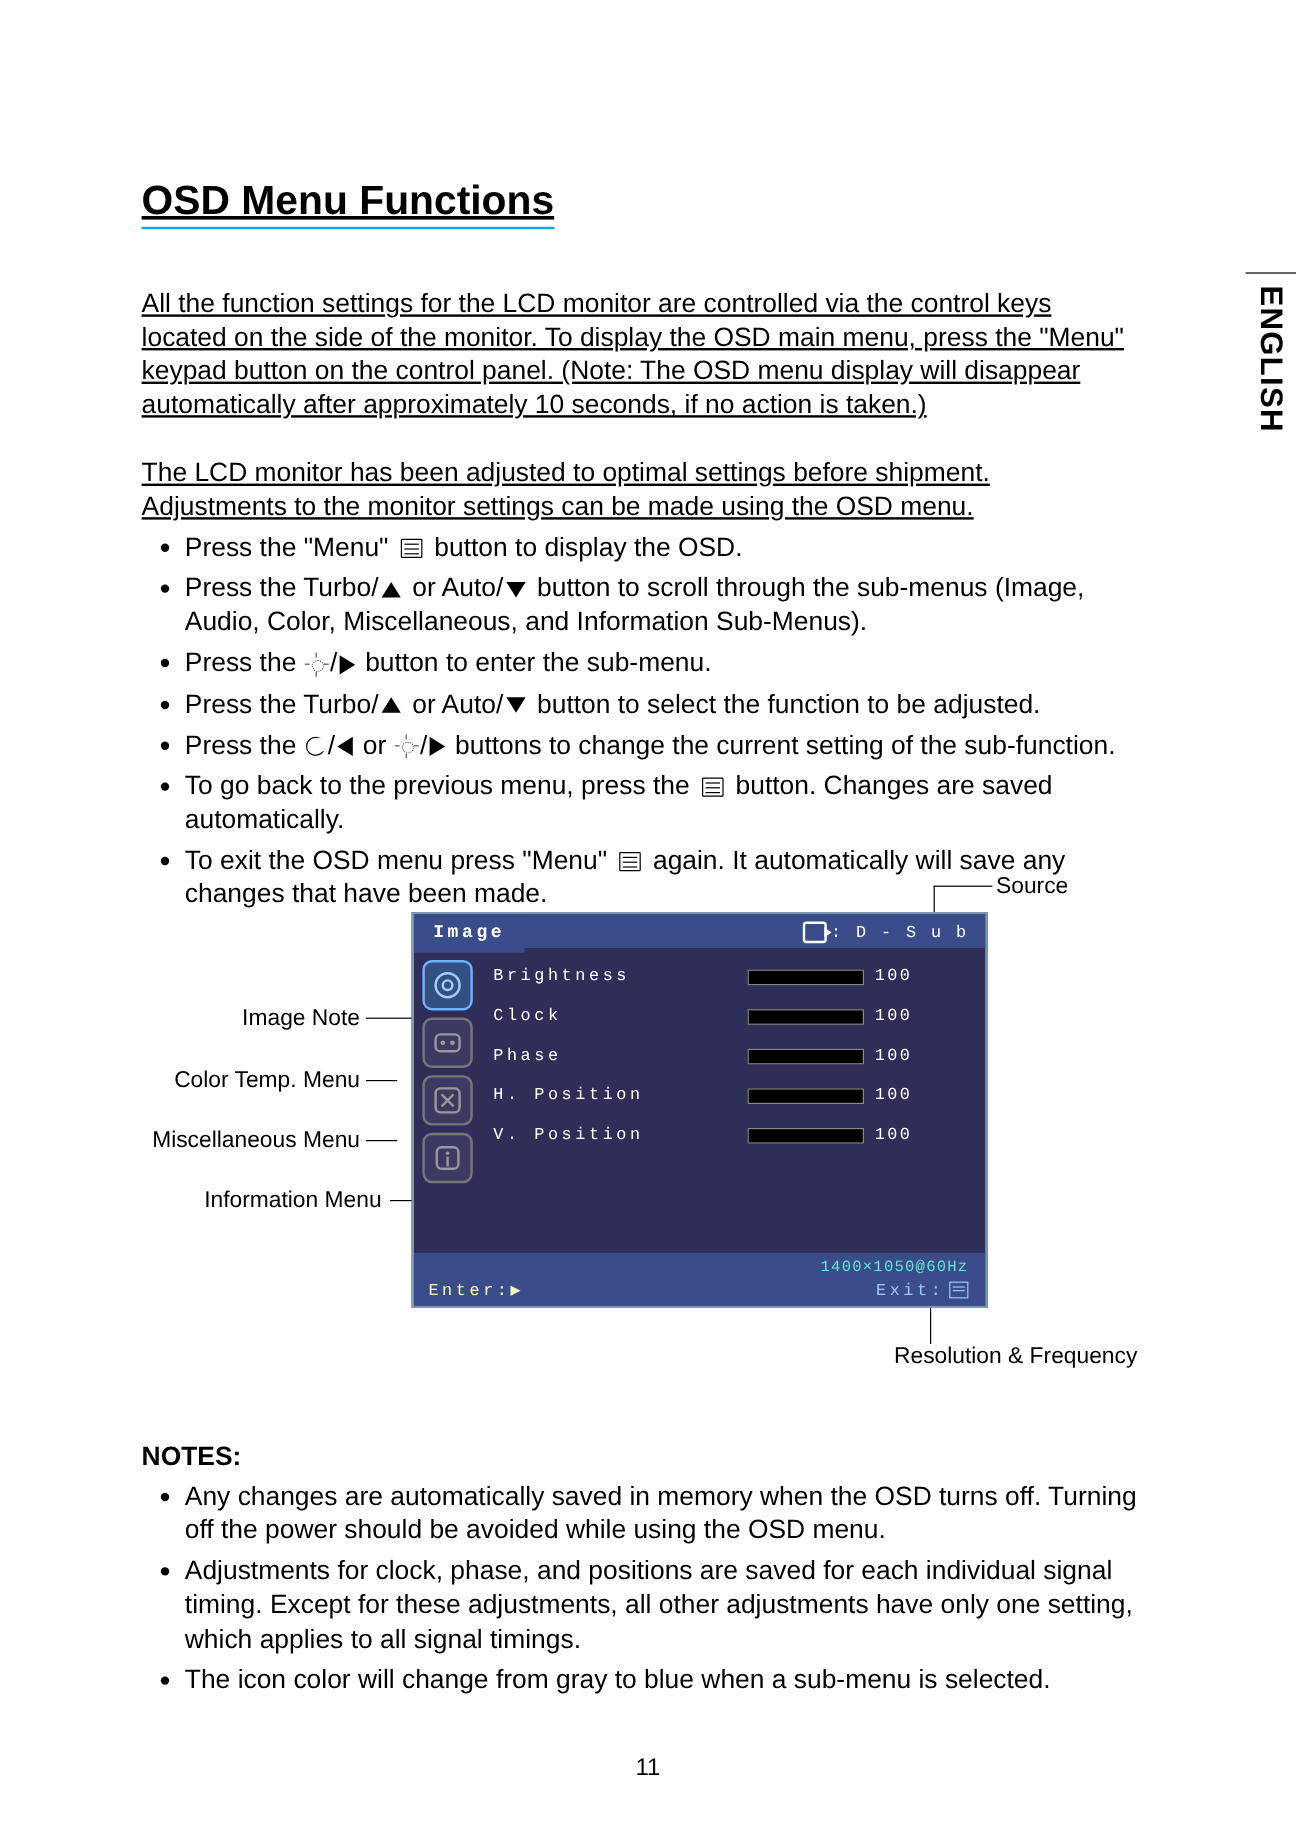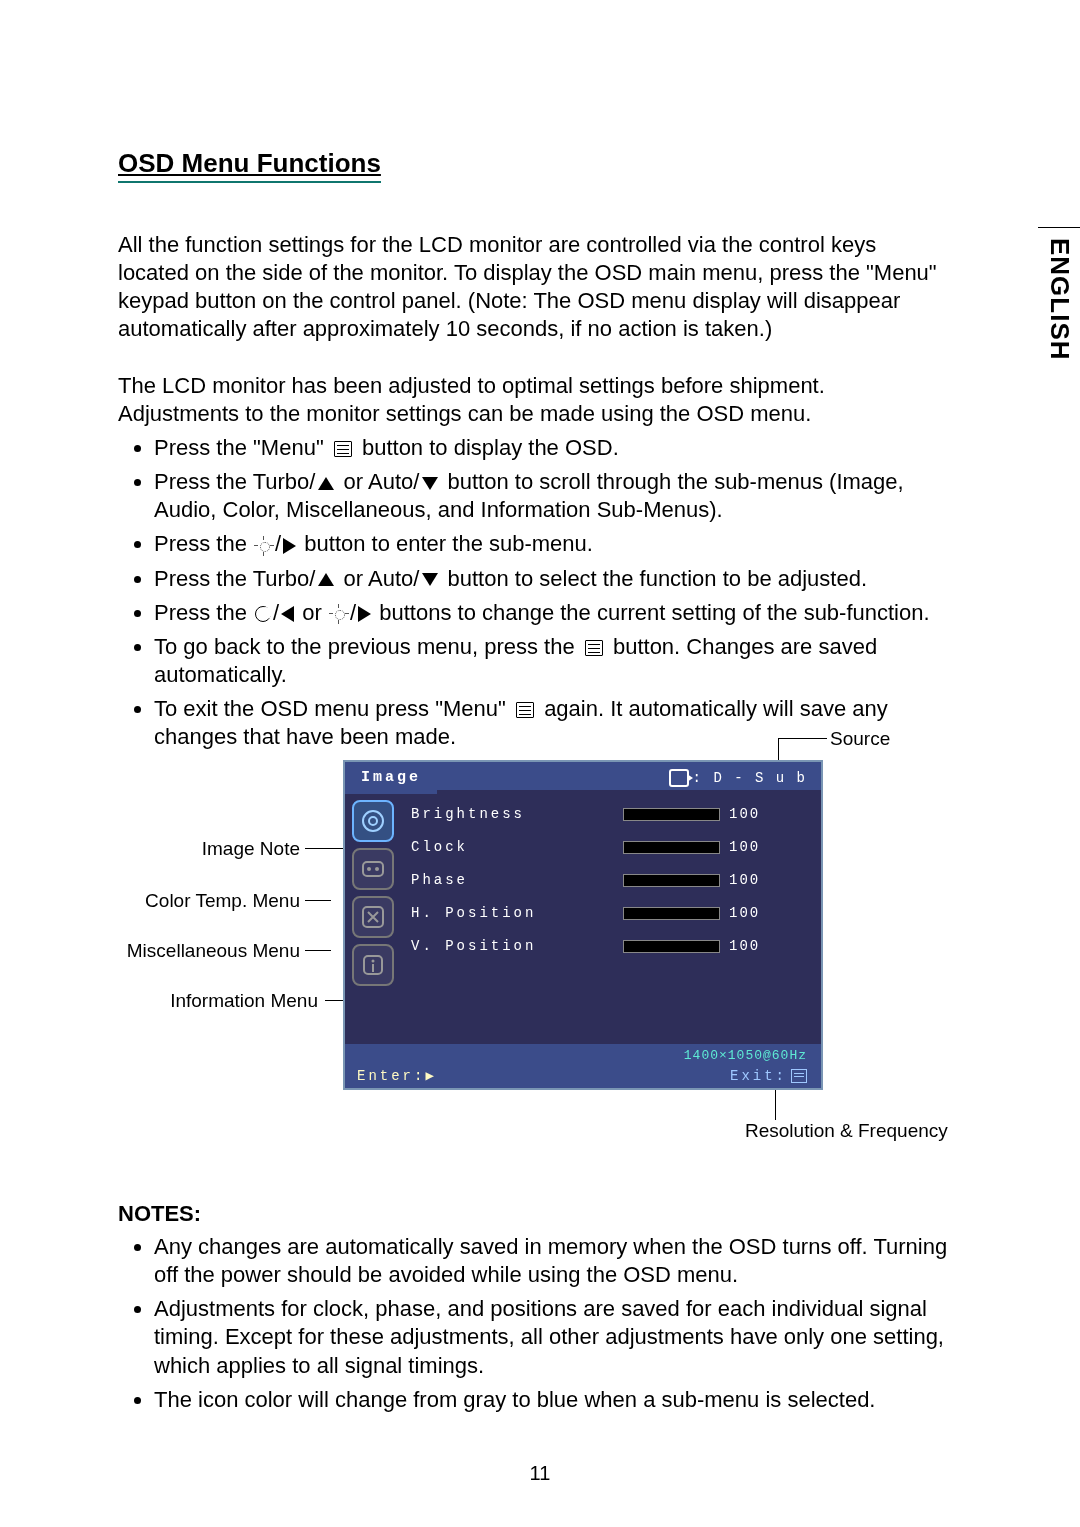--- a/index.html
+++ b/index.html
@@ -1,19 +1,19 @@
 <!DOCTYPE html>
 <html><head>
 <meta charset="utf-8">
 <style>
   html,body{margin:0;padding:0;background:#fff;}
   body{width:1080px;height:1527px;position:relative;font-family:Arial,Helvetica,sans-serif;color:#000;}
   .page{position:absolute;left:118px;top:148px;width:830px;}
-  h1{font-size:26px;font-weight:bold;margin:0 0 6px 0;text-decoration:underline;border-bottom:2px solid #0f766e;padding-bottom:2px;display:inline-block;}
-  .para{font-size:22px;line-height:1.28;margin:28px 0 0 0;}
+  h1{font-size:34px;font-weight:bold;margin:0 0 6px 0;text-decoration:underline;border-bottom:2px solid #0ea5e9;padding-bottom:2px;display:inline-block;}
+  .para{font-size:22px;line-height:1.28;margin:28px 0 0 0;text-decoration:underline;}
   .bul{font-size:22px;line-height:1.28;margin:4px 0 0 0;padding-left:36px;}
   .bul li{margin:6px 0;}
   .notes-head{font-weight:bold;font-size:22px;margin-top:26px;}
   .icon-menu{width:16px;height:14px;border:1px solid #000;border-radius:1px;position:relative;display:inline-block;vertical-align:middle;margin:0 4px;}
   .icon-menu::before,.icon-menu::after{content:"";position:absolute;left:2px;right:2px;height:1px;background:#000;}
   .icon-menu::before{top:3px;}
   .icon-menu::after{top:7px;}
   .icon-menu .l3{position:absolute;left:2px;right:2px;top:11px;height:1px;background:#000;}
   .tri-up{display:inline-block;width:0;height:0;border-left:8px solid transparent;border-right:8px solid transparent;border-bottom:13px solid #000;vertical-align:middle;margin:0 3px;}
   .tri-down{display:inline-block;width:0;height:0;border-left:8px solid transparent;border-right:8px solid transparent;border-top:13px solid #000;vertical-align:middle;margin:0 3px;}

